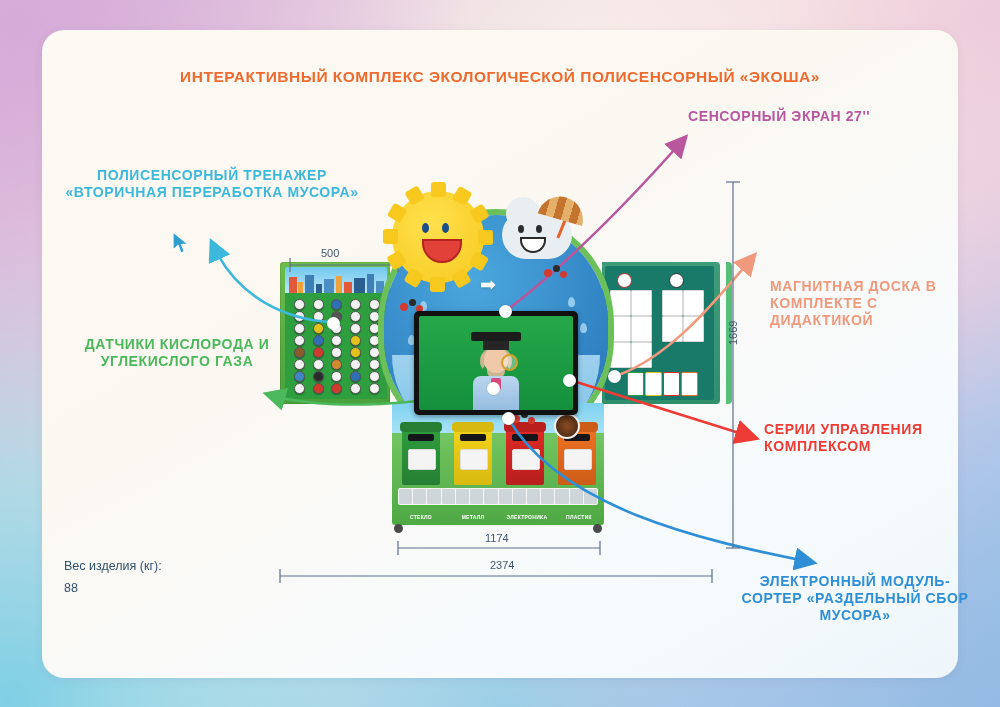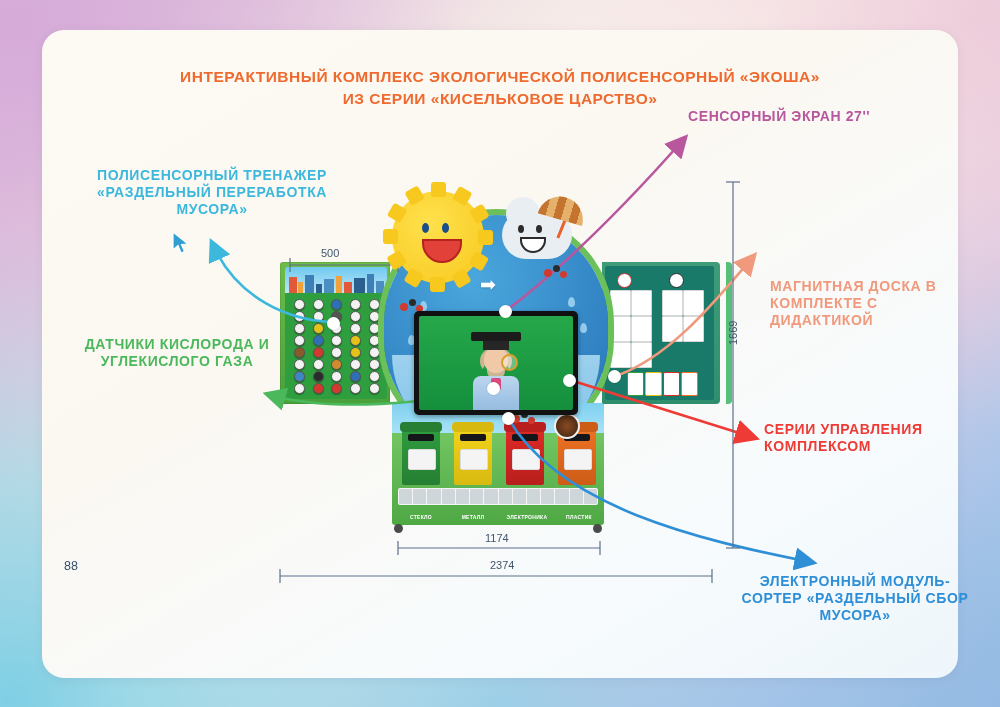--- a/index.html
+++ b/index.html
@@ -426,30 +426,30 @@
 
 <div class="hotspot" style="left:327px;top:317px;"></div>
 <div class="hotspot" style="left:499px;top:305px;"></div>
 <div class="hotspot" style="left:608px;top:370px;"></div>
 <div class="hotspot" style="left:563px;top:374px;"></div>
 <div class="hotspot" style="left:502px;top:412px;"></div>
 <div class="hotspot" style="left:487px;top:382px;"></div>
 
 <div class="lbl" id="title">
   <span>ИНТЕРАКТИВНЫЙ КОМПЛЕКС ЭКОЛОГИЧЕСКОЙ ПОЛИСЕНСОРНЫЙ «ЭКОША»</span>
-  <span class="l2">ИЗ СЕРИИ «КИСЕЛЬКОВОЕ ЦАРСТВО»</span>
 </div>
 
 <div class="lbl" id="lbl-touch">СЕНСОРНЫЙ ЭКРАН 27''</div>
-<div class="lbl" id="lbl-poly">ПОЛИСЕНСОРНЫЙ ТРЕНАЖЕР «РАЗДЕЛЬНЫЙ ПЕРЕРАБОТКА МУСОРА»</div>
+<div class="lbl" id="lbl-poly">ПОЛИСЕНСОРНЫЙ ТРЕНАЖЕР «ВТОРИЧНАЯ ПЕРЕРАБОТКА МУСОРА»</div>
 <div class="lbl" id="lbl-sensors">ДАТЧИКИ КИСЛОРОДА И УГЛЕКИСЛОГО ГАЗА</div>
 <div class="lbl" id="lbl-magnetic">МАГНИТНАЯ ДОСКА В КОМПЛЕКТЕ С ДИДАКТИКОЙ</div>
 <div class="lbl" id="lbl-control">СЕРИИ УПРАВЛЕНИЯ КОМПЛЕКСОМ</div>
 <div class="lbl" id="lbl-sorter">ЭЛЕКТРОННЫЙ МОДУЛЬ-СОРТЕР «РАЗДЕЛЬНЫЙ СБОР МУСОРА»</div>
 
 <div class="specs">
+  <div>Вес изделия (кг):</div>
   <div>88</div>
 </div>
 
 <div class="dimtxt" id="dim600">500</div>
 <div class="dimtxt" id="dim1174">1174</div>
 <div class="dimtxt" id="dim2374">2374</div>
 <div class="dimtxt" id="dim1669">1669</div>
 
 </body></html>

